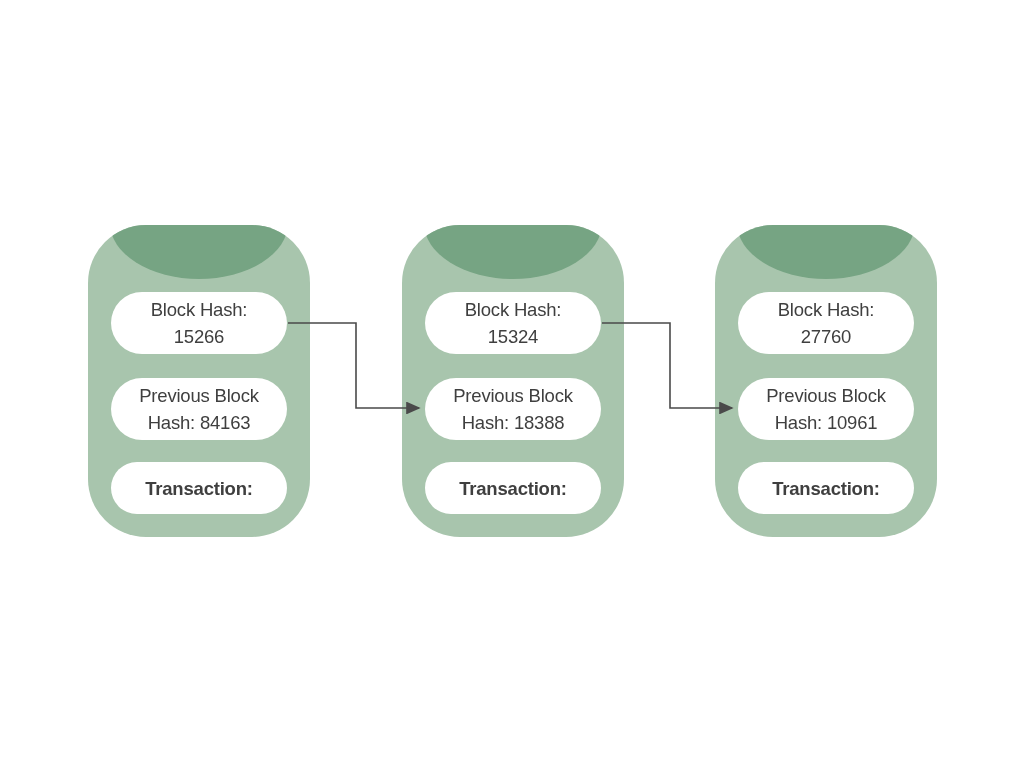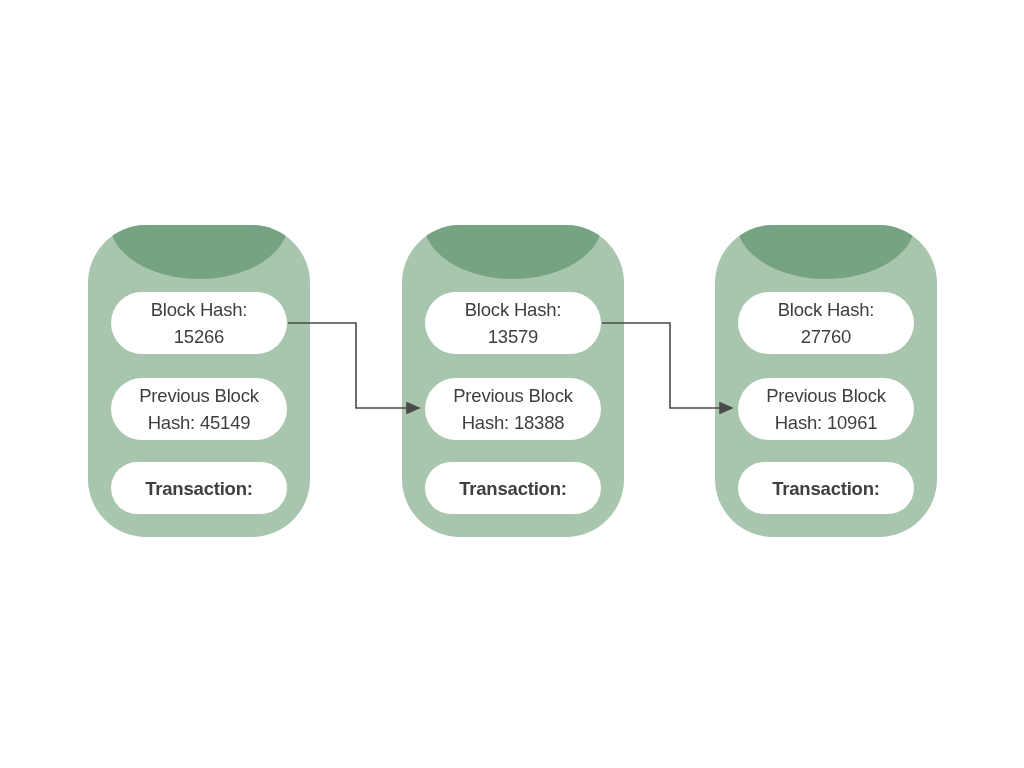--- a/index.html
+++ b/index.html
@@ -76,34 +76,34 @@
   <div class="block block-1" style="--block-bg: #a8c5ad;">
     <div class="block-header" style="--header-bg: #76a483;">
       
     </div>
     <div class="pill pill-hash">
       <span>Block Hash:</span>
       <span>15266</span>
     </div>
     <div class="pill pill-prev">
       <span>Previous Block</span>
-      <span>Hash: 45149</span>
+      <span>Hash: 84163</span>
     </div>
     <div class="pill pill-tx">
       <span>Transaction:</span>
     </div>
   </div>
 
   <div class="block block-2" style="--block-bg: #a8c5ad;">
     <div class="block-header" style="--header-bg: #76a483;">
       
     </div>
     <div class="pill pill-hash">
       <span>Block Hash:</span>
-      <span>13579</span>
+      <span>15324</span>
     </div>
     <div class="pill pill-prev">
       <span>Previous Block</span>
       <span>Hash: 18388</span>
     </div>
     <div class="pill pill-tx">
       <span>Transaction:</span>
     </div>
   </div>
 

